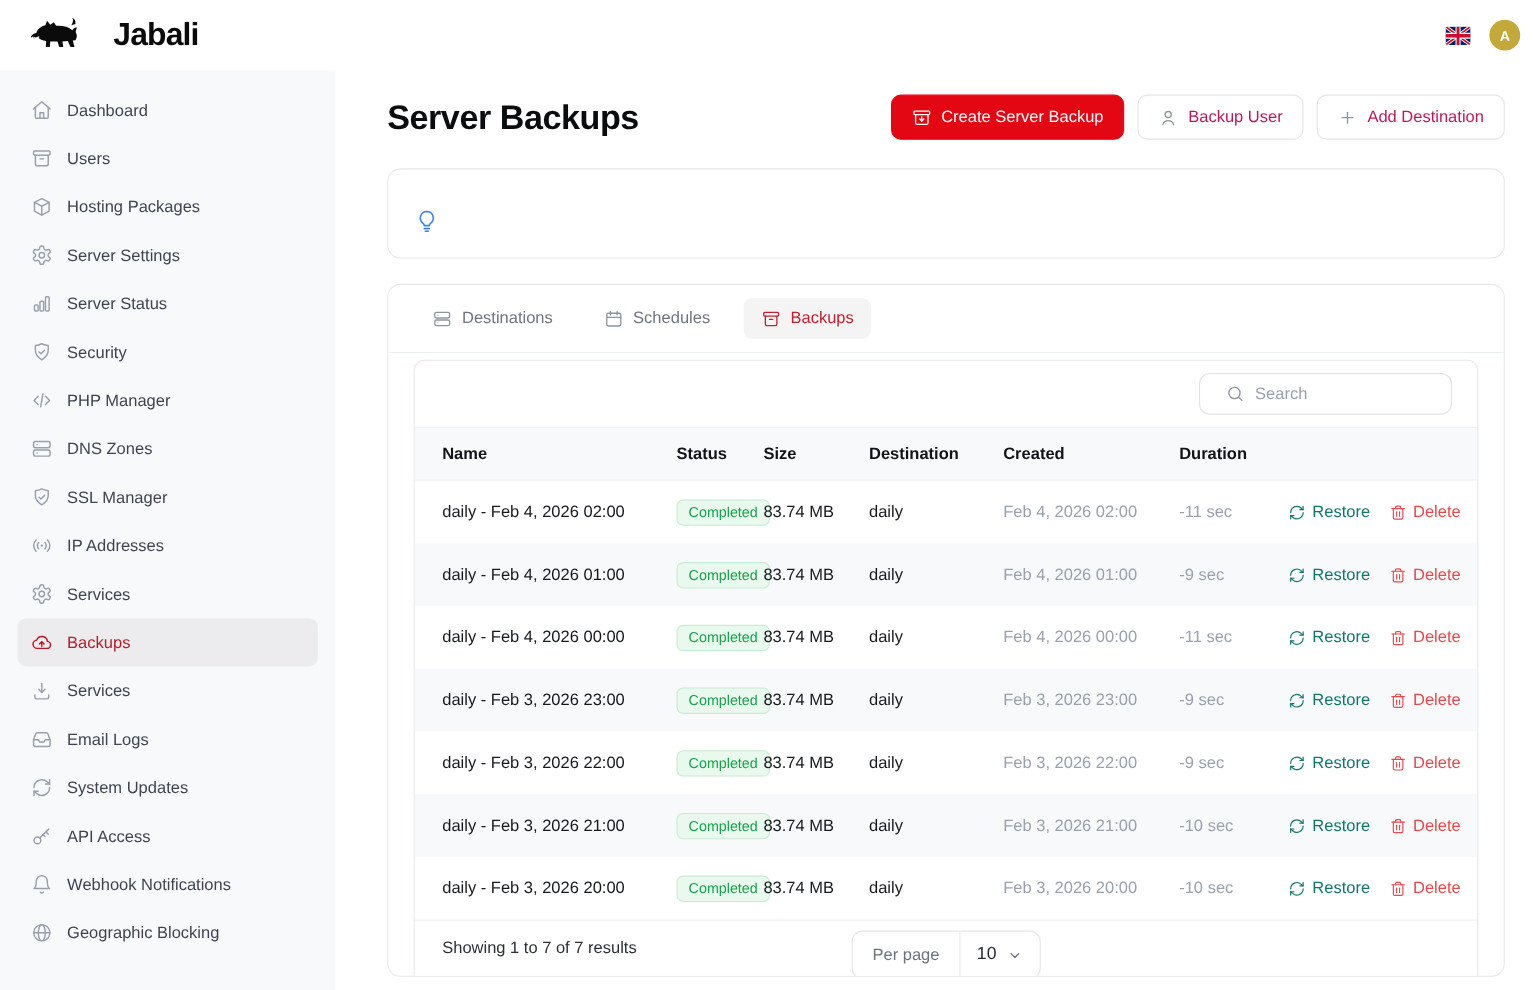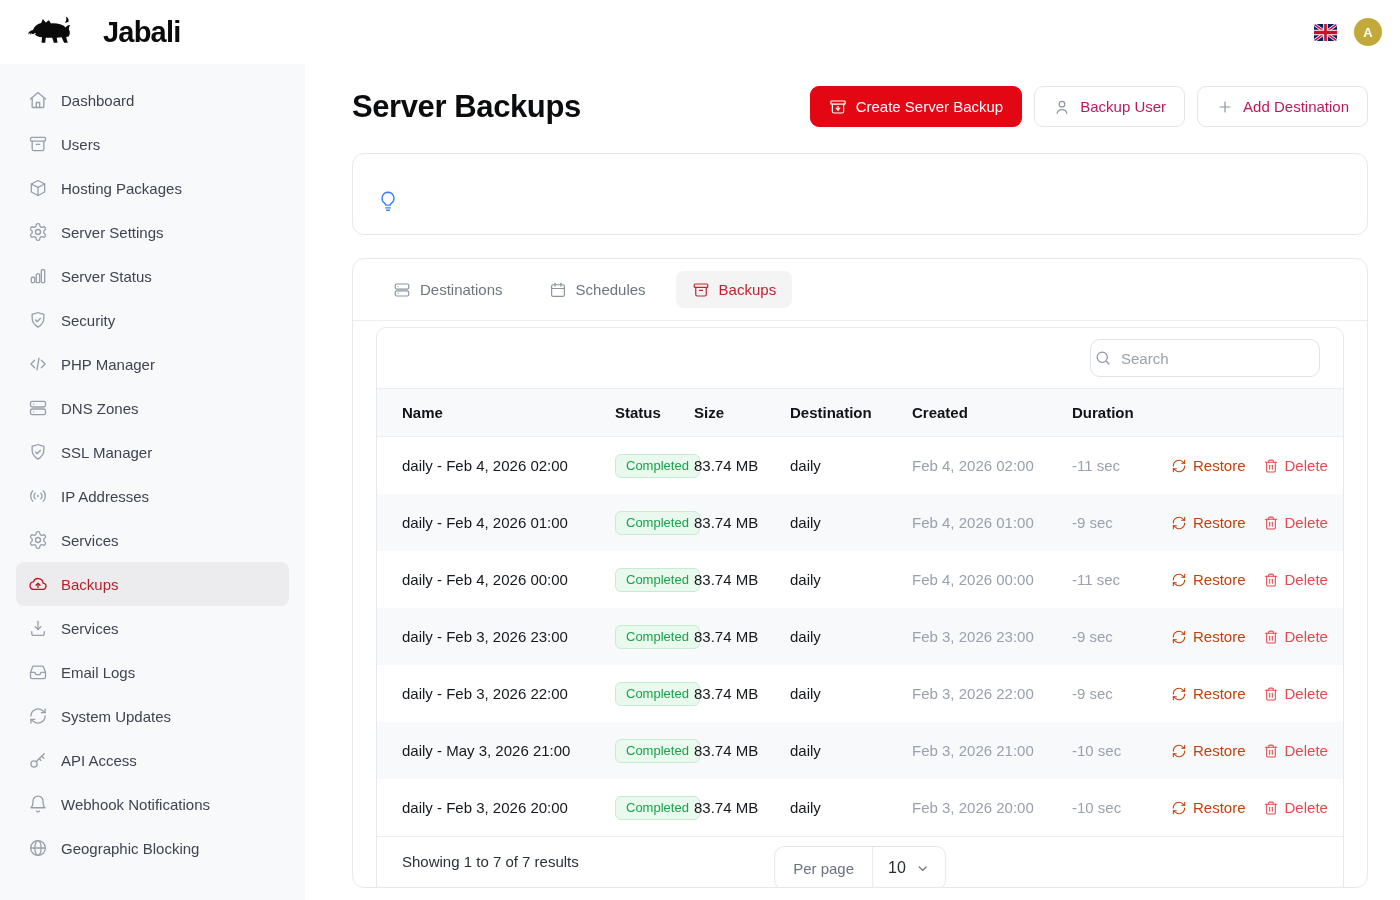--- a/index.html
+++ b/index.html
@@ -57,40 +57,40 @@
   .tab { display:flex; align-items:center; gap:9px; height:37px; padding:0 16px; border-radius:8px;
          color:#6e7580; font-size:15px; cursor:pointer; background:transparent; border:none; font-family:inherit; }
   .tab .icn { color:#8d95a0; }
   .tab .icn svg { width:18px; height:18px; }
   .tab.active { background:#f4f4f5; color:#c2212e; }
   .tab.active .icn { color:#c2212e; }
 
   .table-wrap { margin:6px 23px 0 23px; border:1px solid #e7e8eb; border-radius:10px; overflow:hidden; background:#fff; }
   .search-row { display:flex; justify-content:flex-end; padding:11px 23px; }
   .search-box { display:flex; align-items:center; gap:9px; width:230px; height:38px;
-                border:1px solid #e0e3e7; border-radius:10px; padding:0 3px; color:#8d95a0; }
+                border:1px solid #e0e3e7; border-radius:10px; padding:0 23px; color:#8d95a0; }
   .search-box .icn svg { width:18px; height:18px; }
   .search-box input { border:none; outline:none; flex:1; min-width:0; font-size:15px; font-family:inherit;
                       color:#333; background:transparent; }
   .search-box input::placeholder { color:#99a1ac; }
 
   .grid-row { display:grid; grid-template-columns:213px 79px 96px 122px 160px 99px 1fr;
               align-items:center; padding:0 25px; }
   .thead { height:49px; background:#f8f9fa; border-top:1px solid #eceef0; border-bottom:1px solid #eceef0;
            font-weight:700; font-size:15px; color:#101317; }
   .trow { height:57px; font-size:15px; background:#fff; }
   .trow.alt { background:#f8f9fa; }
   .cell-dark { color:#15181d; }
   .cell-muted { color:#9aa1ac; }
   .badge { display:inline-block; justify-self:start; padding:3px 10px 4px 10px; font-size:13px; color:#16a34a;
            background:#e9f9ee; border:1px solid #c7ecd4; border-radius:6px; }
   .cell-actions { display:flex; justify-content:flex-end; align-items:center; gap:17px; }
   .link { display:flex; align-items:center; gap:6px; font-size:15px; cursor:pointer; background:none; border:none; font-family:inherit; padding:0; }
   .link .icn svg { width:16px; height:16px; }
-  .link-restore { color:#c2410c; }
+  .link-restore { color:#0f766e; }
   .link-delete { color:#e5484d; }
 
   .tfoot { position:relative; display:flex; align-items:flex-start; padding:16px 25px; border-top:1px solid #eceef0; height:60px; }
   .summary { font-size:15px; color:#2b3037; }
   .perpage { position:absolute; left:50%; transform:translateX(-50%); top:9px; display:flex; align-items:stretch;
              height:44px; border:1px solid #e3e6e9; border-radius:10px; overflow:hidden; background:#fff; cursor:pointer; }
   .pp-label { display:flex; align-items:center; padding:0 18px; color:#6b7280; font-size:15px; border-right:1px solid #e8eaec; }
   .pp-value { display:flex; align-items:center; gap:9px; padding:0 15px; font-size:16px; color:#272c33; }
   .pp-value .icn { color:#6b7280; }
   .pp-value .icn svg { width:15px; height:15px; }
@@ -572,21 +572,21 @@
                       <path d="M18.5 6.5V19a2 2 0 0 1-2 2h-9a2 2 0 0 1-2-2V6.5"></path>
                       <path d="M10 11v6"></path>
                       <path d="M14 11v6"></path>
                     </svg>
                   </span>
                   <span>Delete</span>
                 </button>
               </div>
             </div>
             <div class="grid-row trow alt">
-              <div class="cell-dark">daily - May 3, 2026 21:00</div>
+              <div class="cell-dark">daily - Feb 3, 2026 21:00</div>
               <div><span class="badge">Completed</span></div>
               <div class="cell-dark">83.74 MB</div>
               <div class="cell-dark">daily</div>
               <div class="cell-muted">Feb 3, 2026 21:00</div>
               <div class="cell-muted">-10 sec</div>
               <div class="cell-actions">
                 <button class="link link-restore">
                   <span class="icn">
                     <svg viewBox="0 0 24 24" fill="none" stroke="currentColor" stroke-width="1.6" stroke-linecap="round" stroke-linejoin="round">
                       <path d="M3.5 12a8.5 8.5 0 0 1 14.2-6.3L20.5 8"></path>

